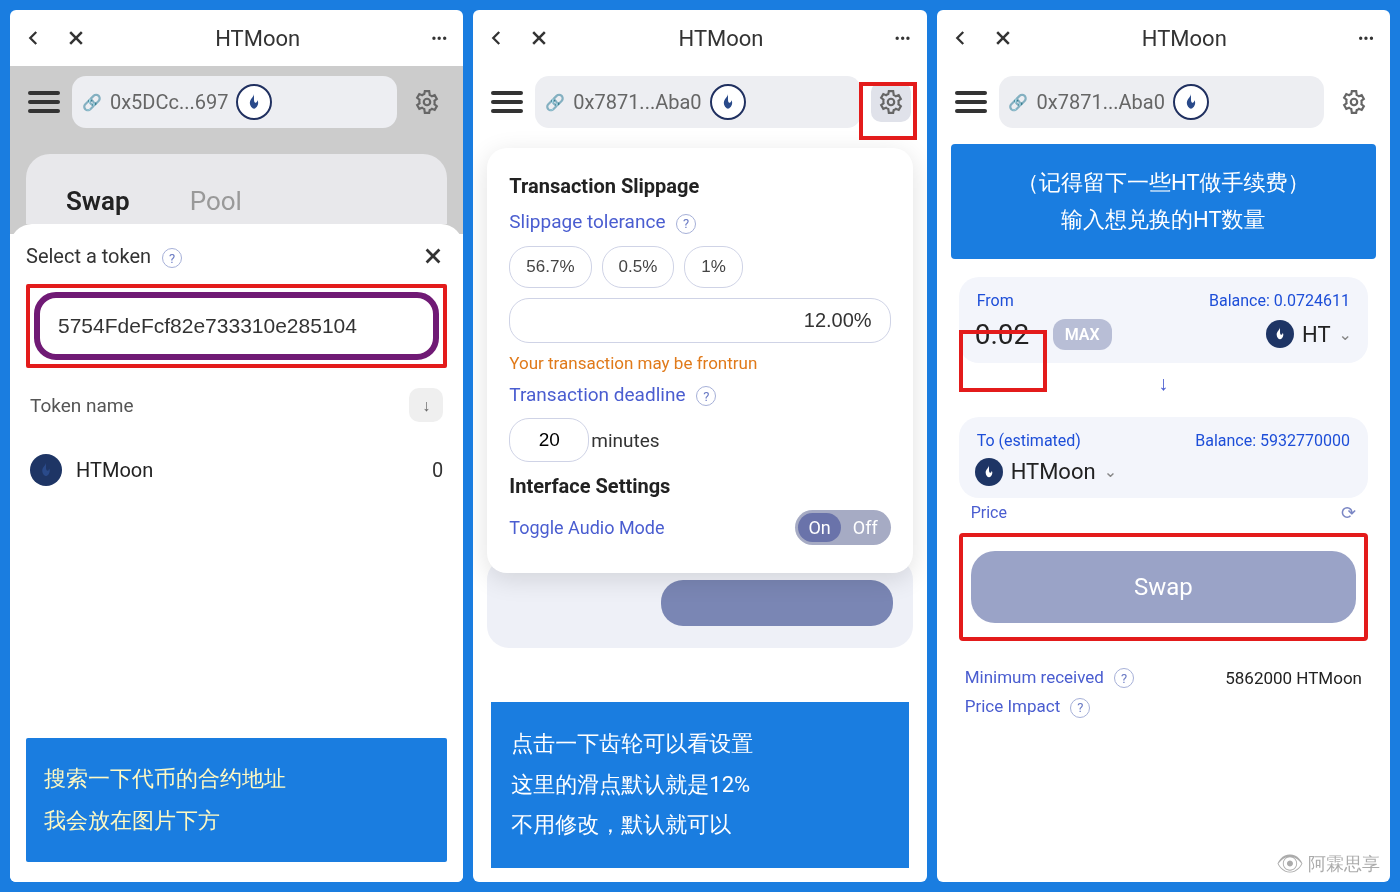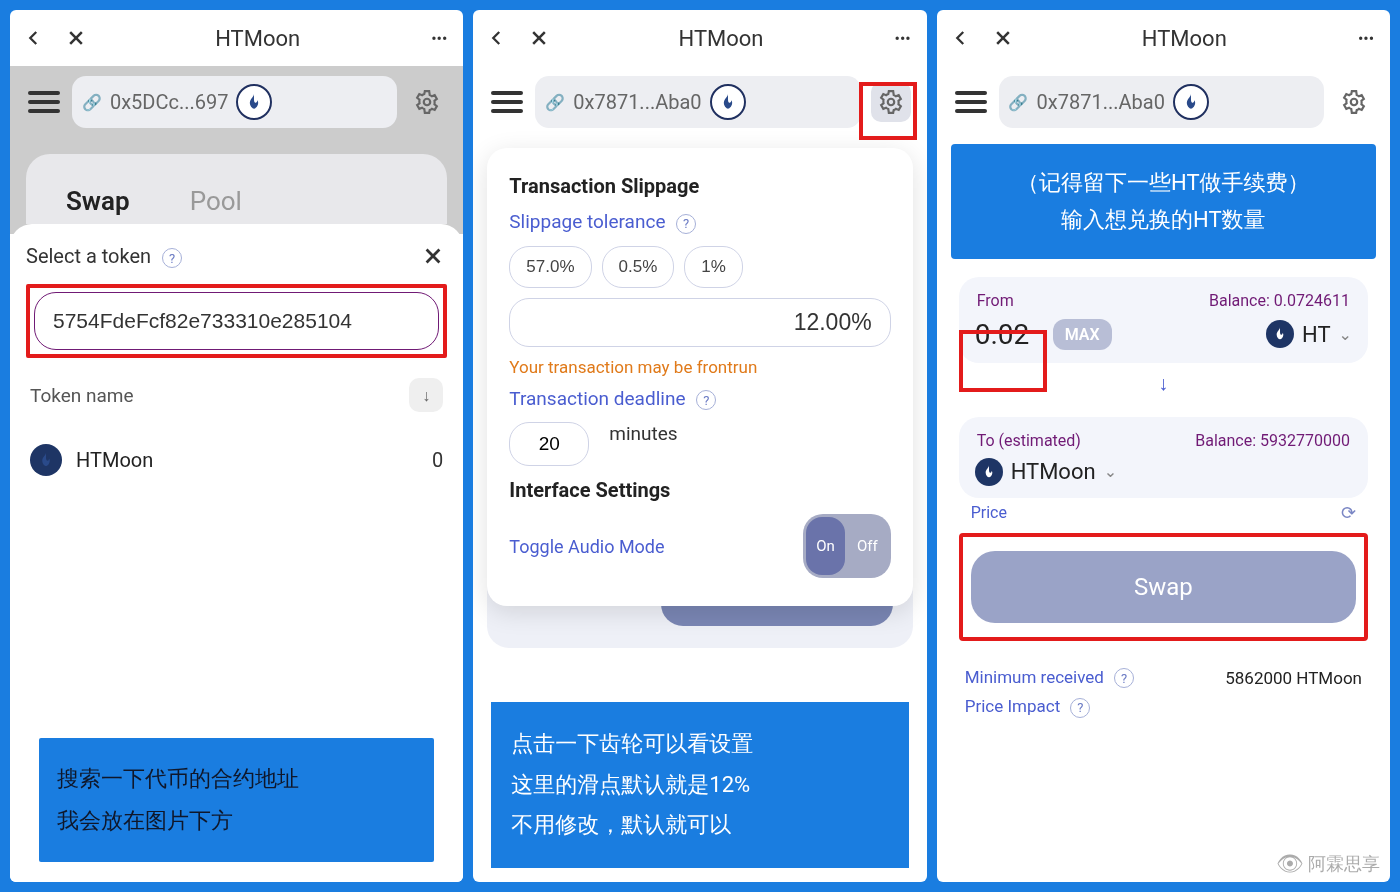--- a/index.html
+++ b/index.html
@@ -90,21 +90,21 @@
       display:flex;flex-direction:column;
       padding: 18px 16px 10px;
       position:relative;
     }
     .s1-sheet-head { display:flex; align-items:center; justify-content:space-between; margin-bottom:14px;}
     .s1-sheet-title { font-size:20px; color:#333;}
     .help-q{ display:inline-flex; width:20px;height:20px;border:1px solid #a6b0d8;border-radius:50%;font-size:13px;align-items:center;justify-content:center;color:#6b7bc4;margin-left:6px;}
     .red-box { border:4px solid #e31b1b; border-radius:2px; }
     .search-input {
       width:100%;
-      border:1px solid #701a75;
+      border:6px solid #701a75;
       border-radius: 22px;
       padding: 16px 18px;
       font-size: 21px;
       color:#333;
     }
     .token-row {
       display:flex;align-items:center;justify-content:space-between;
       padding:14px 4px;
       margin-top:6px;
     }
@@ -117,25 +117,25 @@
       display:flex;align-items:center; gap:14px; padding:18px 4px;
     }
     .token-logo {
       width:32px;height:32px;border-radius:50%;background:#1e3565;
       display:flex;align-items:center;justify-content:center;
     }
     .token-item .tname{ font-size:20px;color:#222;flex:1;}
     .token-item .tval{ font-size:20px;color:#333;}
     .blue-callout {
       background:#1a7de0;
-      color:#0f172a;
+      color:#fef9c3;
       padding:20px 18px;
       font-size:22px;
       line-height:1.9;
-      margin:10px 13px;
+      margin:10px 0;
       border-radius:2px;
     }
 
     
     .s2-body{ position:relative; flex:1; padding:10px 14px;}
     .settings-panel {
       background:#fff;
       border-radius:20px;
       box-shadow: 0 6px 26px rgba(0,0,0,0.12);
       padding: 20px 22px;
@@ -150,41 +150,41 @@
       border-radius:20px;
       padding:10px 16px;
       font-size:17px;
       color:#444;
       background:#fff;
     }
     .pill-input{
       border:1px solid #cfd3e6;
       border-radius:20px;
       padding:10px 18px;
-      font-size:23px;
+      font-size:20px;
       color:#333;
       flex:1;
       min-width:140px;
       text-align:right;
     }
     .warn-text{ color:#e07a1a; font-size:17px; margin:10px 0;}
-    .dl-row{display:flex;align-items:flex-start;gap:20px;margin:12px 0;}
+    .dl-row{display:flex;align-items:center;gap:2px;margin:12px 0;}
     .dl-input{ width:80px;border:1px solid #cfd3e6;border-radius:20px;padding:10px;text-align:center;font-size:19px;}
     .dl-unit{ font-size:19px;color:#333;}
     .toggle-row{display:flex;justify-content:space-between;align-items:center;margin:8px 0;}
     .toggle-lbl{color:#4a5dd0;font-size:18px;}
     .toggle-pill{
       background:#a6abc4;
       border-radius:20px;
       display:flex;
       padding:3px;
       gap:2px;
       color:#fff;
     }
-    .toggle-pill span{ padding:20px 10px; border-radius:16px; font-size:15px;}
+    .toggle-pill span{ padding:4px 10px; border-radius:16px; font-size:18px;}
     .toggle-pill .on{ background:#6a73aa;}
     .s2-behind{
       position:absolute; left:14px; right:14px; top:420px;
       background:#eef0f7; border-radius:22px;
       height:90px;
       z-index:1;
       display:flex;align-items:center;justify-content:flex-end;padding:20px;
     }
     .s2-behind-btn { background:#7a86b4; border-radius:22px; width:60%; height:46px;}
     .s2-callout{
@@ -206,21 +206,21 @@
       background:#fff;border-radius:24px;
       padding:2px 8px 10px;
       margin-top:2px;
     }
     .s3-panel{
       background:#f3f5fb;
       border-radius:20px;
       padding:8px 16px 12px;
       margin-top:14px;
     }
-    .panel-top{display:flex;justify-content:space-between;font-size:16px;color:#701a75;margin:6px 2px 8px;}
+    .panel-top{display:flex;justify-content:space-between;font-size:16px;color:#1d4ed8;margin:6px 2px 8px;}
     .panel-main{display:flex;align-items:center;gap:8px;}
     .amount-val{font-size:28px;color:#222;flex:0 0 auto;}
     .amount-val.big{font-size:28px;flex:1;}
     .max-btn{background:#b8bed6;color:#fff;padding:6px 12px;border-radius:12px;font-size:16px;font-weight:600;}
     .tok-sel{display:flex;align-items:center;gap:8px;font-size:22px;color:#222;}
     .tok-sel .chev{color:#888;font-size:16px;}
     .tok-logo-sm{width:28px;height:28px;border-radius:50%;background:#1e3565;display:flex;align-items:center;justify-content:center;}
     .down-arrow-mid{text-align:center;color:#4a5dd0;padding:8px 0;font-size:20px;}
     .red-box-s3a{ position:absolute; border:4px solid #e31b1b; left:22px; top:192px; width:88px; height:62px;}
     .price-row{display:flex;font-size:16px;color:#4a5dd0;padding:4px 12px;align-items:center;gap:8px;}
@@ -375,21 +375,21 @@
     <div class="s2-behind">
       <div class="s2-behind-btn"></div>
     </div>
     <div class="settings-panel">
       <div class="sp-h">Transaction Slippage</div>
       <div class="sp-label">
         <span>Slippage tolerance</span>
         <span class="help-q">?</span>
       </div>
       <div class="sp-row">
-        <button class="pill-btn">57.0%</button>
+        <button class="pill-btn">56.7%</button>
         <button class="pill-btn">0.5%</button>
         <button class="pill-btn">1%</button>
         <input class="pill-input" value="12.00%" style="">
       </div>
       <div class="warn-text">Your transaction may be frontrun</div>
       <div class="sp-label">
         <span>Transaction deadline</span>
         <span class="help-q">?</span>
       </div>
       <div class="dl-row">

